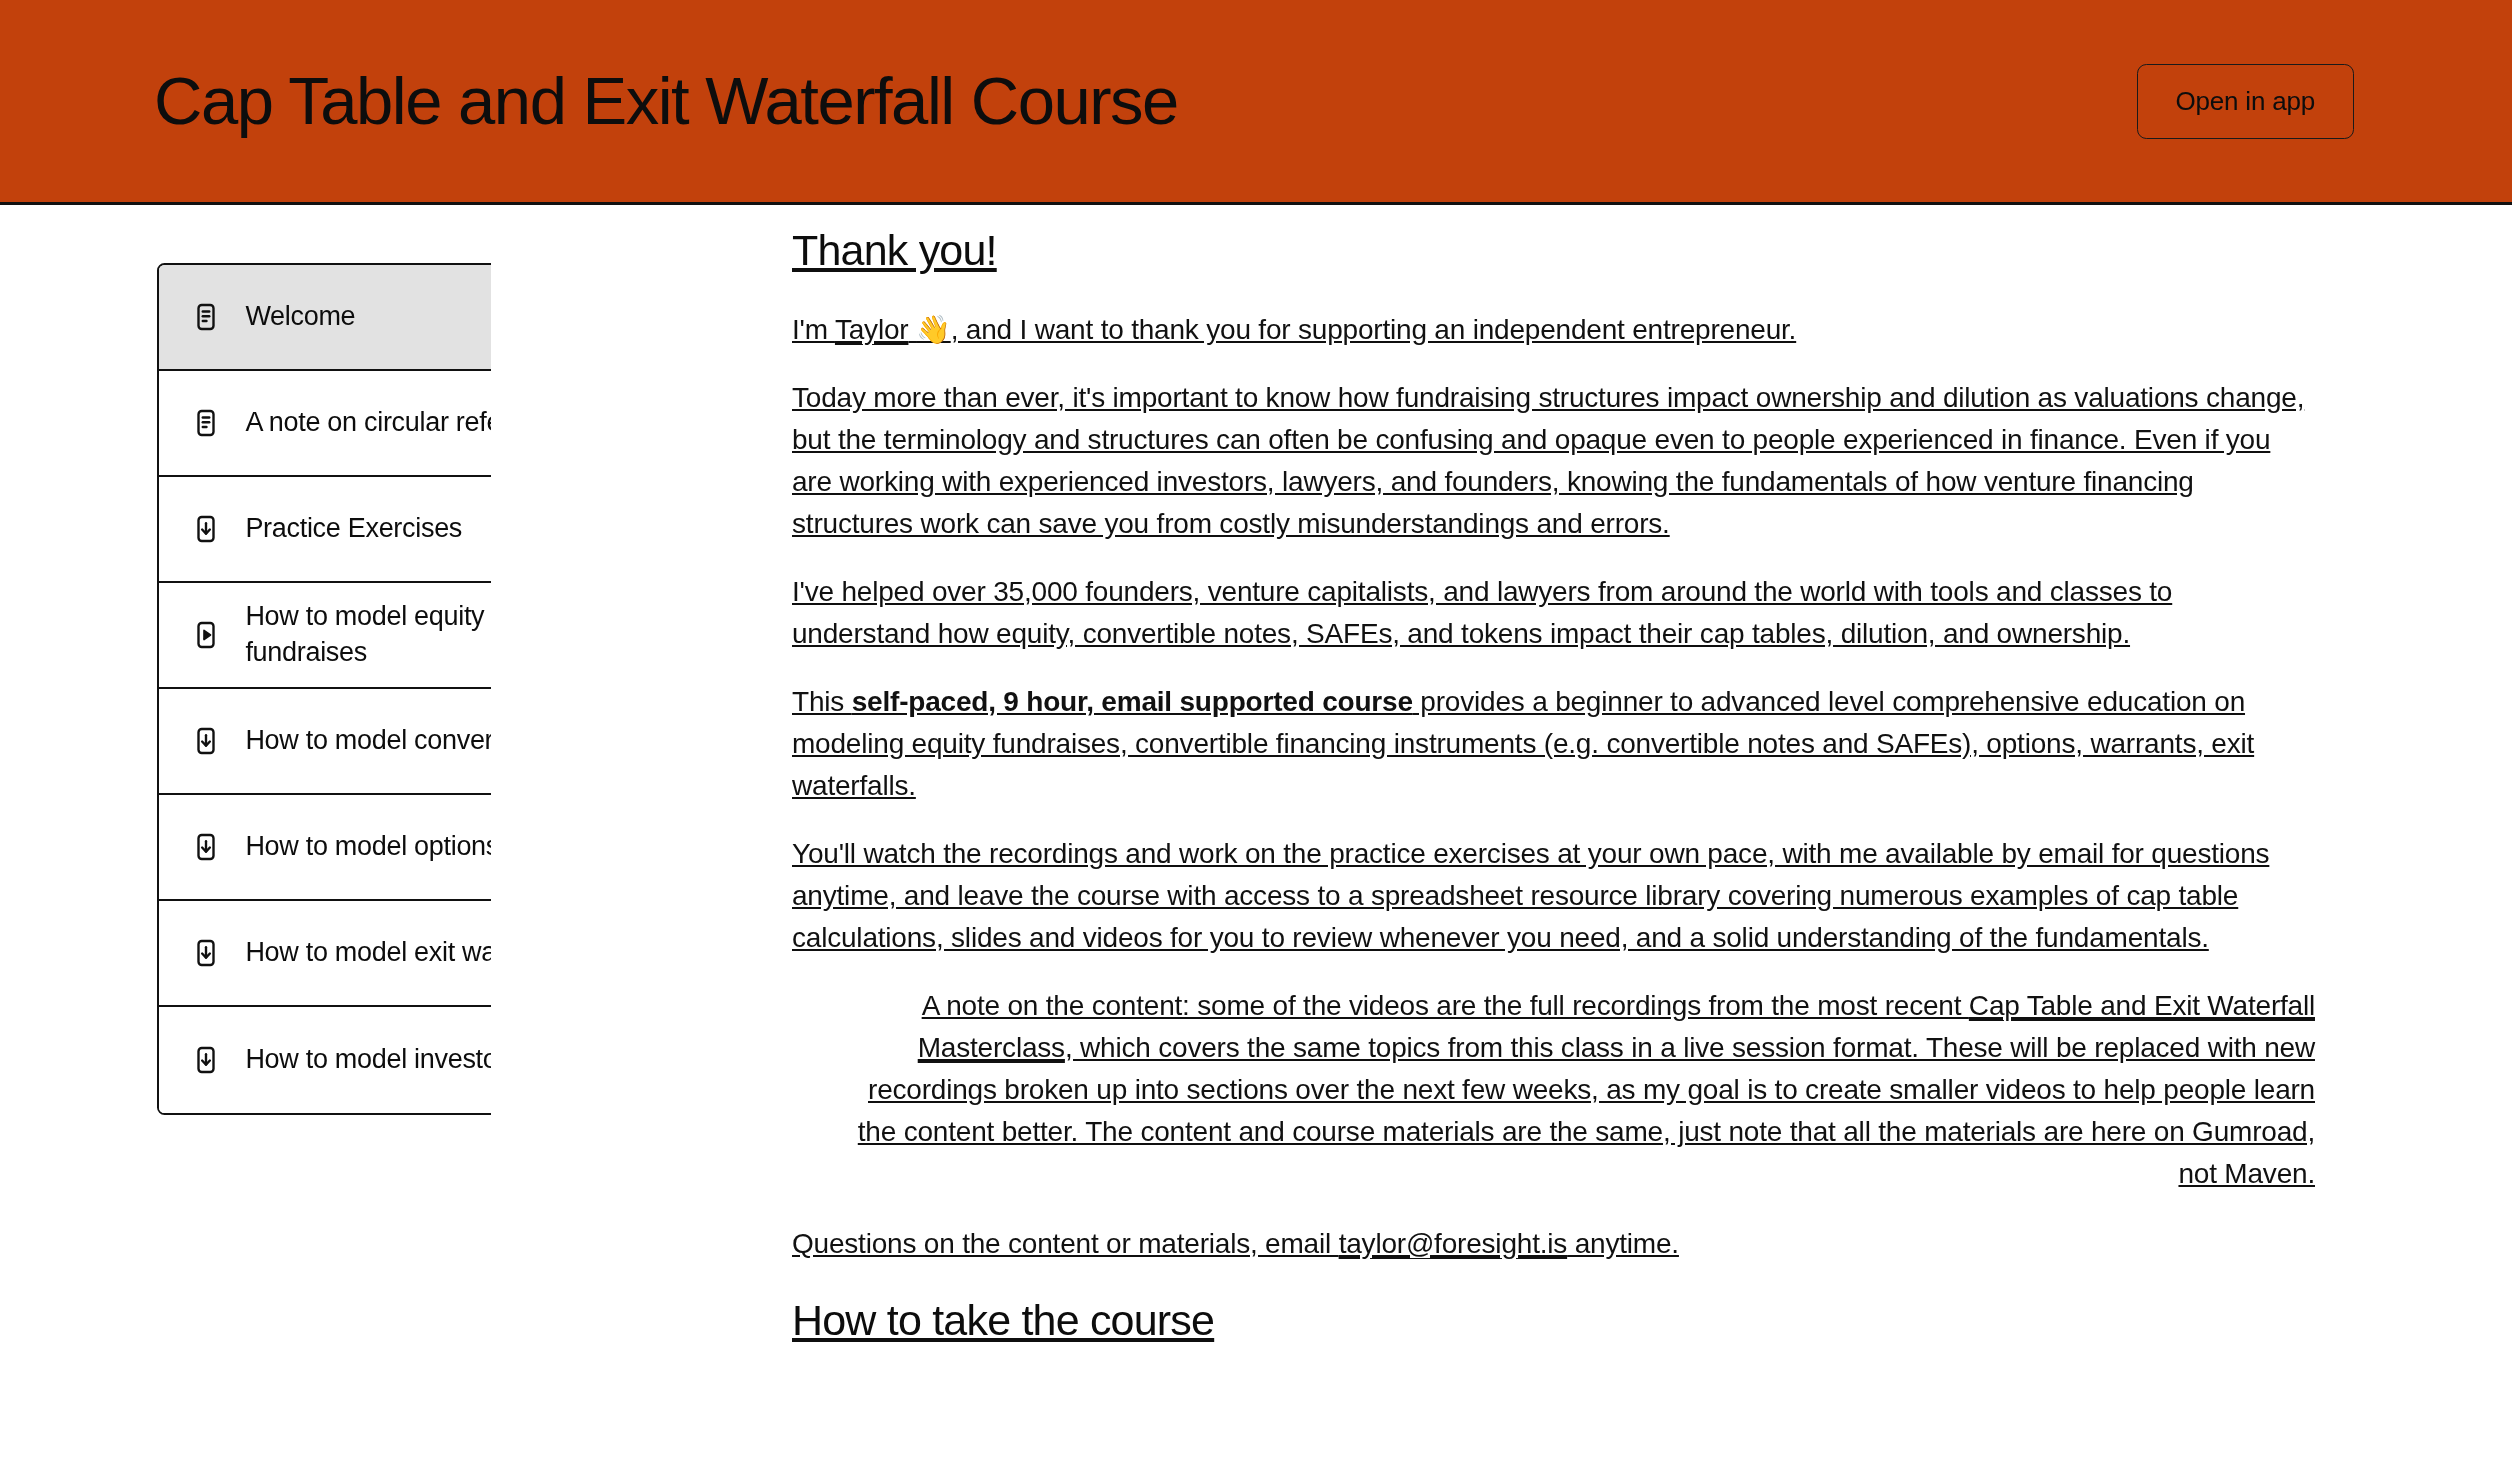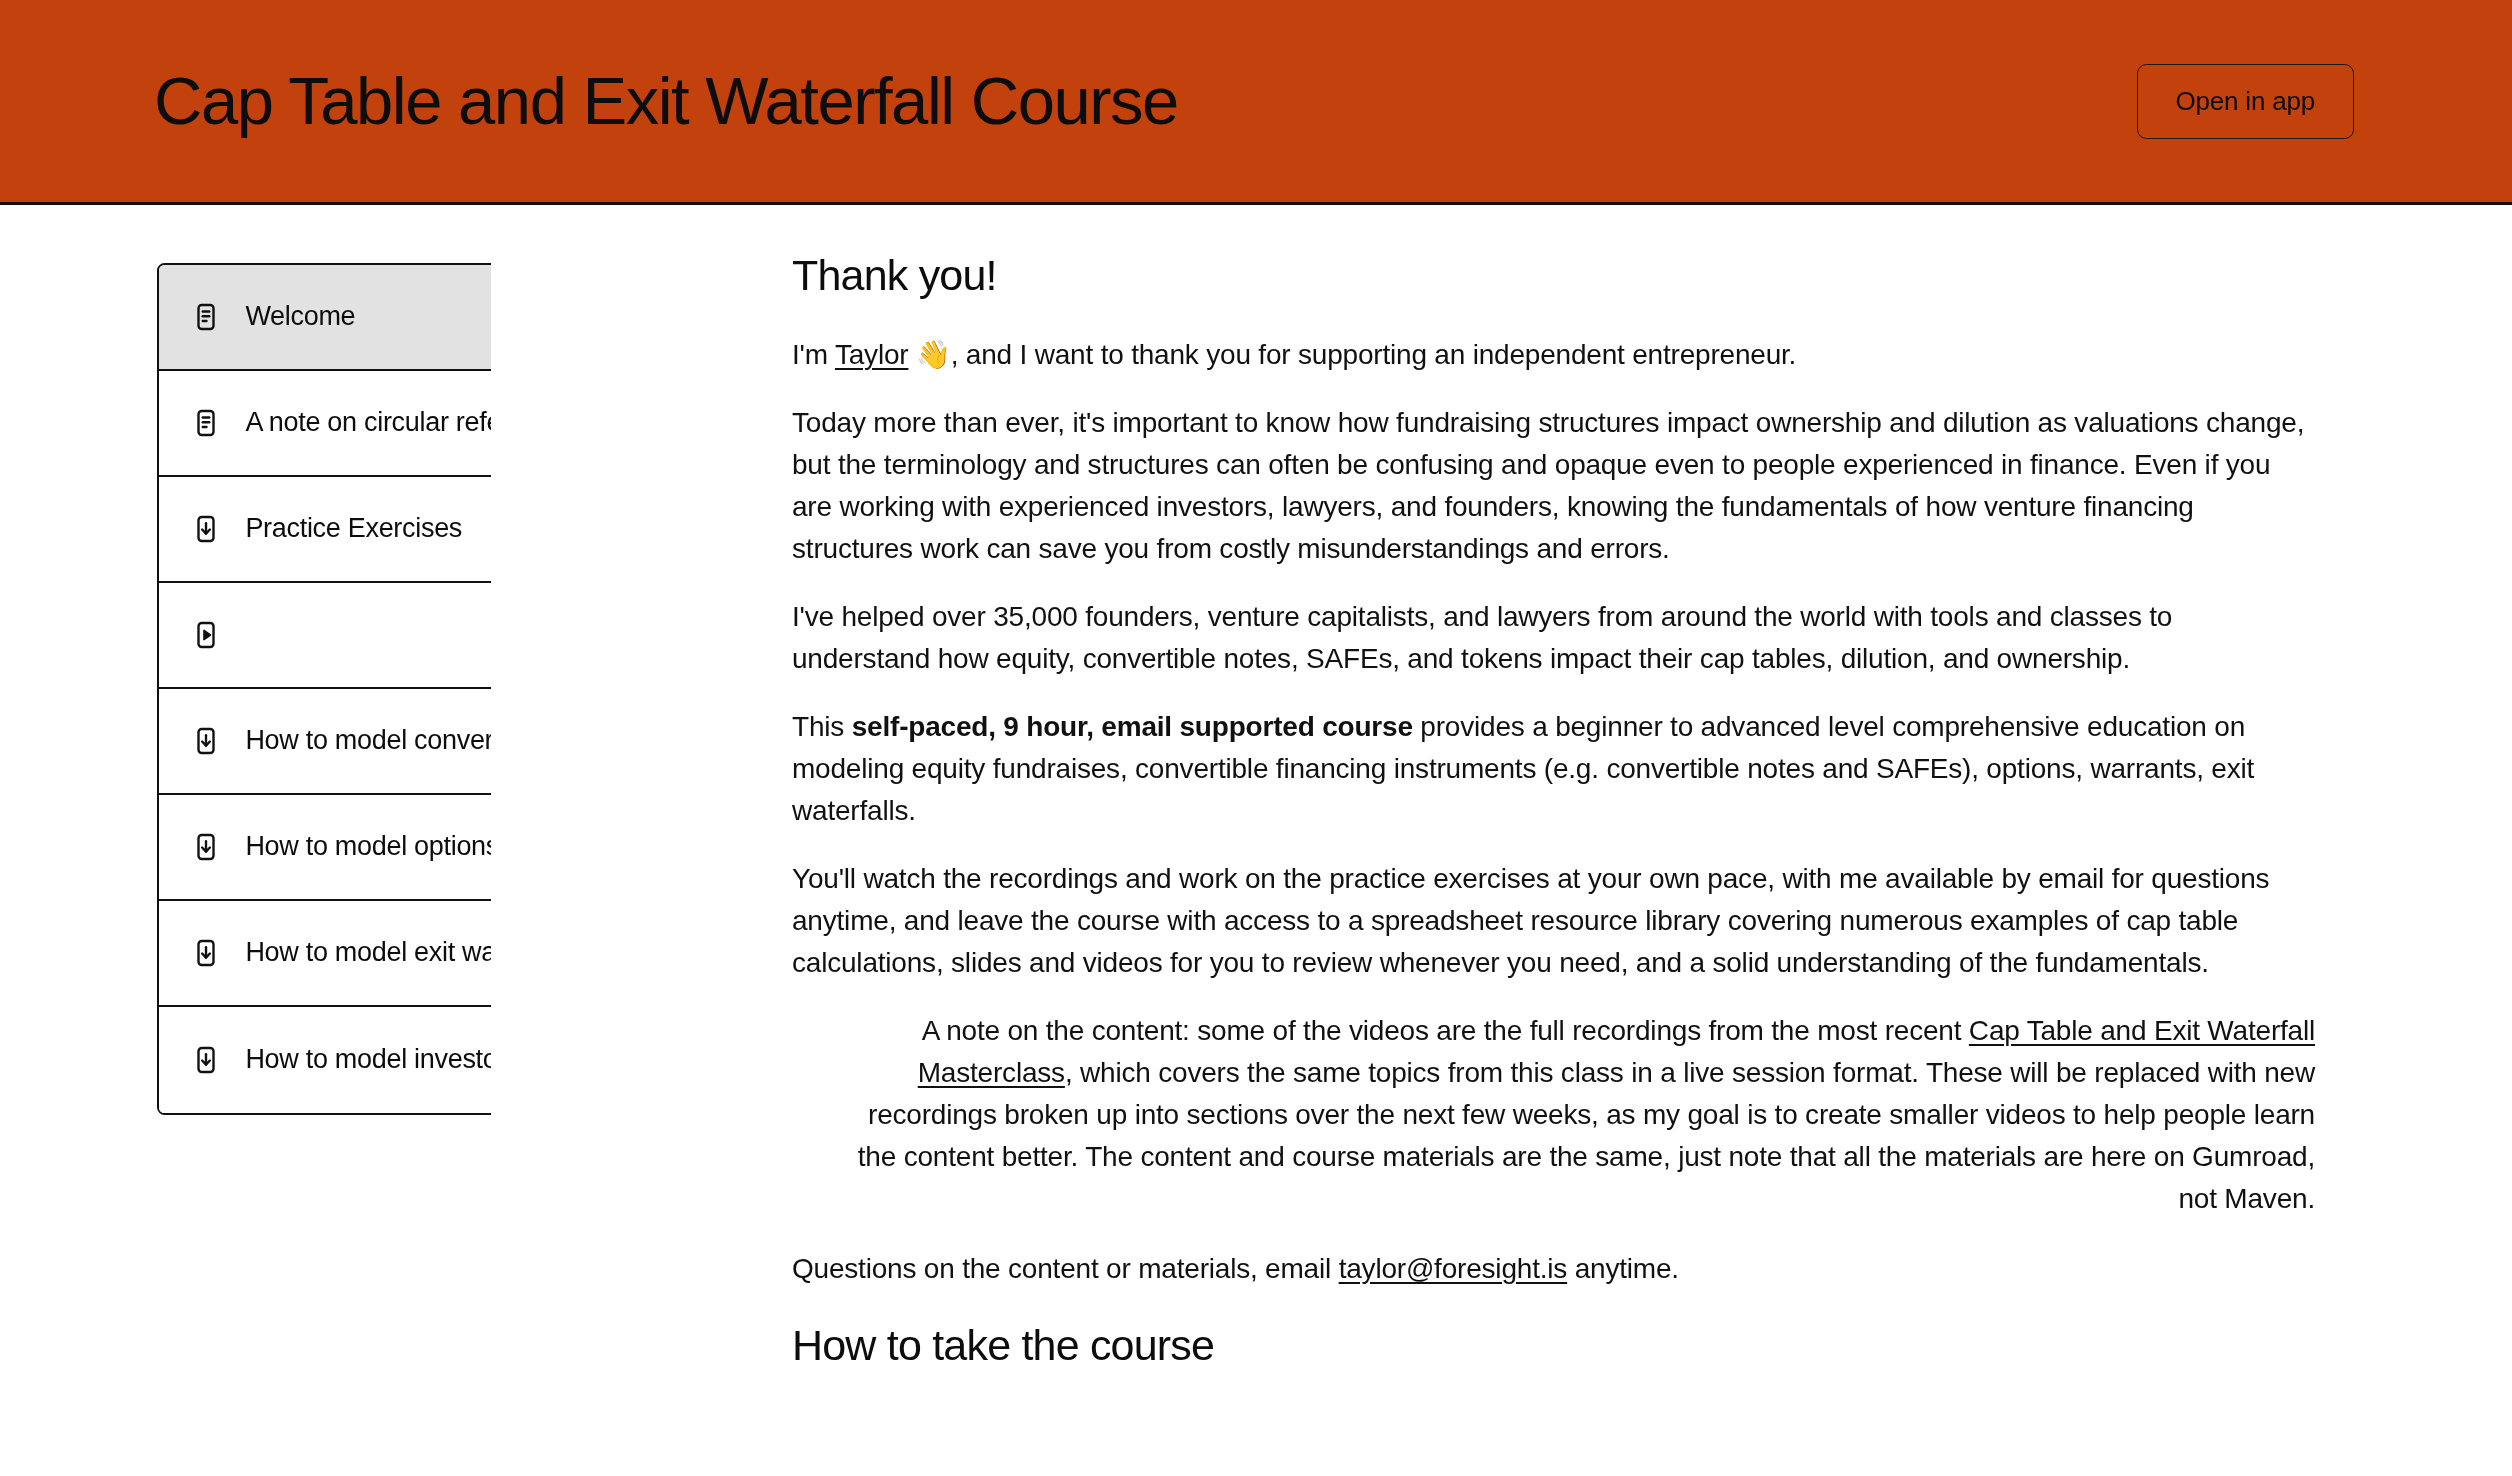--- a/index.html
+++ b/index.html
@@ -99,25 +99,26 @@
   .lesson-label {
     font-size: 27px;
     line-height: 1.32;
     letter-spacing: -0.3px;
     color: #0d0d0d;
   }
 
   
   #lesson-content {
     flex: 1 1 auto;
-    padding-top: 45px;
+    padding-top: 20px;
     padding-left: 301px;
     padding-right: 197px;
     height: 100%;
     overflow: hidden;
+    text-decoration: underline;
   }
 
   #content-heading {
     font-size: 43px;
     font-weight: 400;
     letter-spacing: -0.8px;
     line-height: 1.2;
     margin-bottom: 32px;
     color: #0d0d0d;
   }
@@ -206,20 +207,21 @@
           </span>
           <span class="lesson-label">Practice Exercises</span>
         </div>
         <div class="lesson-item">
           <span class="lesson-icon">
             <svg viewBox="0 0 24 24" fill="none" stroke="#111" stroke-width="1.9" stroke-linecap="round" stroke-linejoin="round">
         <rect x="6" y="2.4" width="12" height="19.2" rx="2.6"></rect>
         <path d="M10.4 8.3 L15.6 12 L10.4 15.7 Z" fill="#111" stroke="#111" stroke-width="1.3"></path>
       </svg>
           </span>
+          <span class="lesson-label">How to model equity fundraises</span>
         </div>
         <div class="lesson-item">
           <span class="lesson-icon">
             <svg viewBox="0 0 24 24" fill="none" stroke="#111" stroke-width="1.9" stroke-linecap="round" stroke-linejoin="round">
         <rect x="6" y="2.4" width="12" height="19.2" rx="2.6"></rect>
         <line x1="12" y1="7.3" x2="12" y2="15.6"></line>
         <polyline points="8.9,12.4 12,15.7 15.1,12.4"></polyline>
       </svg>
           </span>
           <span class="lesson-label">How to model convertibles</span>

